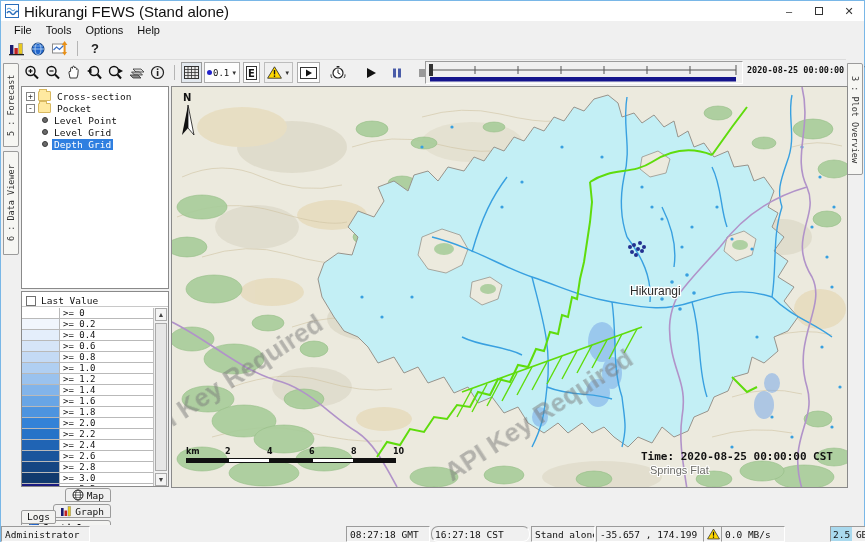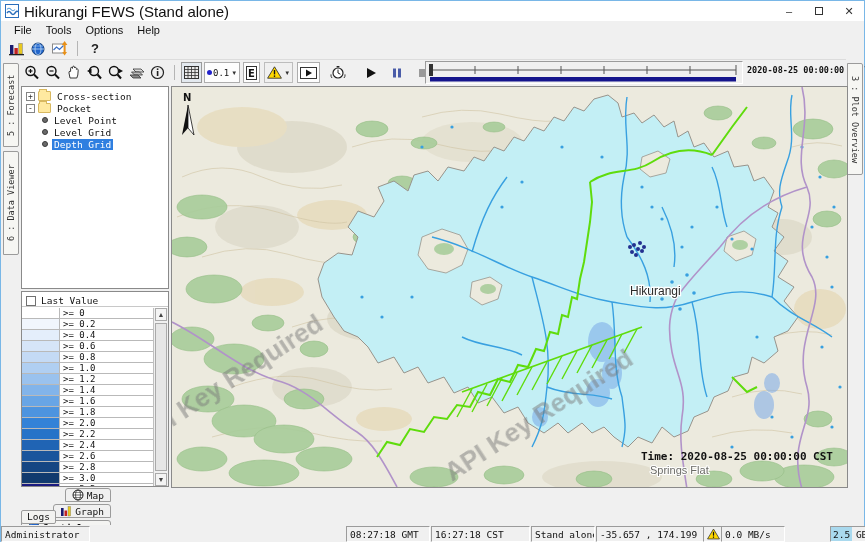--- a/index.html
+++ b/index.html
@@ -596,20 +596,33 @@
       <text x="458" y="208" font-family="Liberation Sans, sans-serif" font-size="12" fill="#2b2b2b" style="paint-order:stroke; stroke:#ffffff; stroke-width:2.5px;">Hikurangi</text>
       <text x="478" y="387" font-family="Liberation Sans, sans-serif" font-size="11" fill="#6b6b66" style="paint-order:stroke; stroke:#ffffff; stroke-width:2px;">Springs Flat</text>
 
       <g>
         <text x="11" y="14" font-family="DejaVu Sans, sans-serif" font-size="10" font-weight="bold" fill="#111">N</text>
         <polygon points="16,18 10,48 16,41" fill="#111"></polygon>
         <polygon points="16,18 22,48 16,41" fill="#ffffff" stroke="#111" stroke-width="0.8"></polygon>
       </g>
     </svg>
 
+    <div class="scalebar">
+      <span class="sc-unit">km</span>
+    <div class="sc-seg" style="left: 0px; width: 42px; background: rgb(17, 17, 17); border: 1px solid rgb(17, 17, 17);"></div>
+        <span class="sc-num" style="left: 39px;">2</span>
+        <div class="sc-seg" style="left: 42px; width: 42px; background: rgb(255, 255, 255); border: 1px solid rgb(17, 17, 17);"></div>
+        <span class="sc-num" style="left: 81px;">4</span>
+        <div class="sc-seg" style="left: 84px; width: 42px; background: rgb(17, 17, 17); border: 1px solid rgb(17, 17, 17);"></div>
+        <span class="sc-num" style="left: 123px;">6</span>
+        <div class="sc-seg" style="left: 126px; width: 42px; background: rgb(255, 255, 255); border: 1px solid rgb(17, 17, 17);"></div>
+        <span class="sc-num" style="left: 165px;">8</span>
+        <div class="sc-seg" style="left: 168px; width: 42px; background: rgb(17, 17, 17); border: 1px solid rgb(17, 17, 17);"></div>
+        <span class="sc-num" style="left: 207px;">10</span>
+      </div>
     <div class="map-time">Time: 2020-08-25 00:00:00 CST</div>
   </div>
 
   <div class="bottom-tabs">
     <div class="btab">
       <svg class="mini" viewBox="0 0 12 12">
         <circle cx="6" cy="6" r="5" fill="#fff" stroke="#222"></circle>
         <ellipse cx="6" cy="6" rx="2.4" ry="5" fill="none" stroke="#222" stroke-width="0.7"></ellipse>
         <line x1="1" y1="6" x2="11" y2="6" stroke="#222" stroke-width="0.7"></line>
         <line x1="1.8" y1="3.4" x2="10.2" y2="3.4" stroke="#222" stroke-width="0.6"></line>
@@ -636,21 +649,21 @@
     </div>
   </div>
 
   <div class="logs-row">
     <span class="logs-btn">Logs</span>
   </div>
 
   <div class="statusbar">
     <div class="st-seg" style="left:0; width:89px;">Administrator</div>
     <div class="st-seg" style="left:345px; width:84px;">08:27:18 GMT</div>
-    <div class="st-seg" style="left:430px; width:99px;">16:27:18 CST</div>
+    <div class="st-seg" style="left:430px; width:99px;border-radius:7px;">16:27:18 CST</div>
     <div class="st-seg" style="left:530px; width:64px;">Stand alone</div>
     <div class="st-seg" style="left:595px; width:118px;">-35.657 , 174.199</div>
     <div class="st-seg" style="left:702px; width:61px; padding-top:1px;">
       <svg width="13" height="12" viewBox="0 0 15 13">
         <polygon points="7.5,0.8 14.4,12.2 0.6,12.2" fill="#ffd800" stroke="#333" stroke-width="0.9"></polygon>
         <rect x="6.8" y="4" width="1.4" height="4.4" fill="#111"></rect>
         <rect x="6.8" y="9.4" width="1.4" height="1.5" fill="#111"></rect>
       </svg>
     </div>
     <div class="st-seg" style="left:720px; width:64px;">0.0 MB/s</div>

